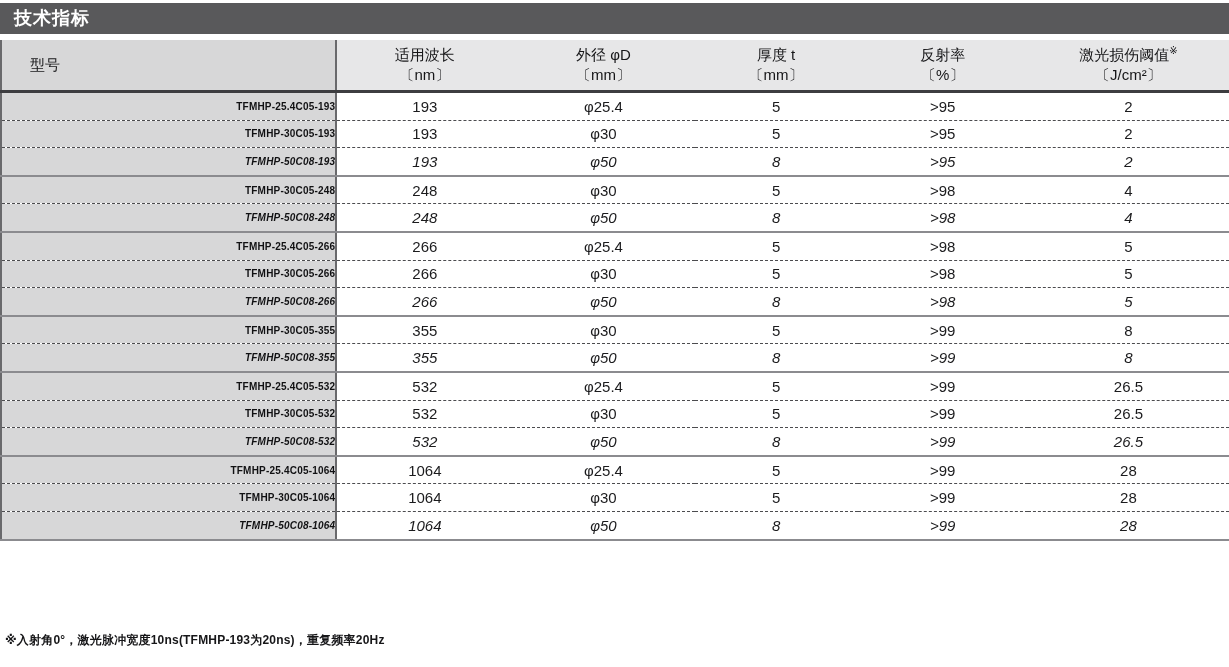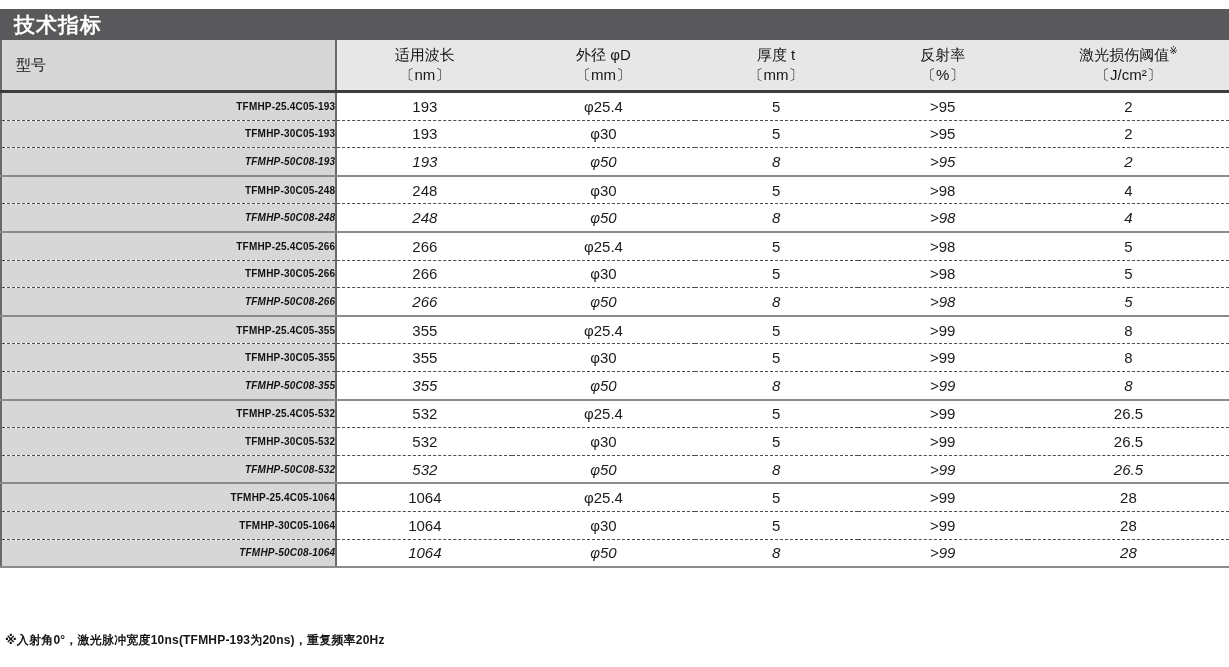--- a/index.html
+++ b/index.html
@@ -17,24 +17,24 @@
     background:#ffffff;
     color:var(--text-color);
   }
   .page{
     position:relative;
     width:1229px;height:667px;
     background:#ffffff;
     overflow:hidden;
   }
   .title-bar{
-    position:absolute;top:9px;left:0;width:1229px;height:31px;
+    position:absolute;top:3px;left:0;width:1229px;height:31px;
     background:var(--title-bar-bg);
     color:#ffffff;
-    font-size:21px;font-weight:bold;
+    font-size:18px;font-weight:bold;
     line-height:31px;
     padding-left:14px;
     box-sizing:border-box;
     letter-spacing:1px;
   }
   table.spec-table{
     position:absolute;top:40px;left:0;
     width:1229px;
     border-collapse:collapse;
     table-layout:fixed;
@@ -53,21 +53,21 @@
     font-size:15px;
     vertical-align:middle;
     border-bottom:3px solid var(--border-dark);
     padding:0;
     line-height:20px;
     color:#161618;
   }
   thead th.col-0{
     background:var(--model-col-bg);
     text-align:left;
-    padding-left:14px;
+    padding-left:28px;
     border-right:2px solid var(--border-col);
     font-size:15px;
   }
   thead th sup{
     font-size:10px;
     vertical-align:super;
     line-height:0;
   }
   tbody td{
     height:26.6px;
@@ -206,28 +206,20 @@
         </tr>
         <tr class="group-end">
           <td>TFMHP-50C08-266</td>
           <td>266</td>
           <td>φ50</td>
           <td>8</td>
           <td>&gt;98</td>
           <td>5</td>
         </tr>
         <tr>
-          <td>TFMHP-25.4C05-355</td>
-          <td>355</td>
-          <td>φ25.4</td>
-          <td>5</td>
-          <td>&gt;99</td>
-          <td>8</td>
-        </tr>
-        <tr>
           <td>TFMHP-30C05-355</td>
           <td>355</td>
           <td>φ30</td>
           <td>5</td>
           <td>&gt;99</td>
           <td>8</td>
         </tr>
         <tr class="group-end">
           <td>TFMHP-50C08-355</td>
           <td>355</td>

